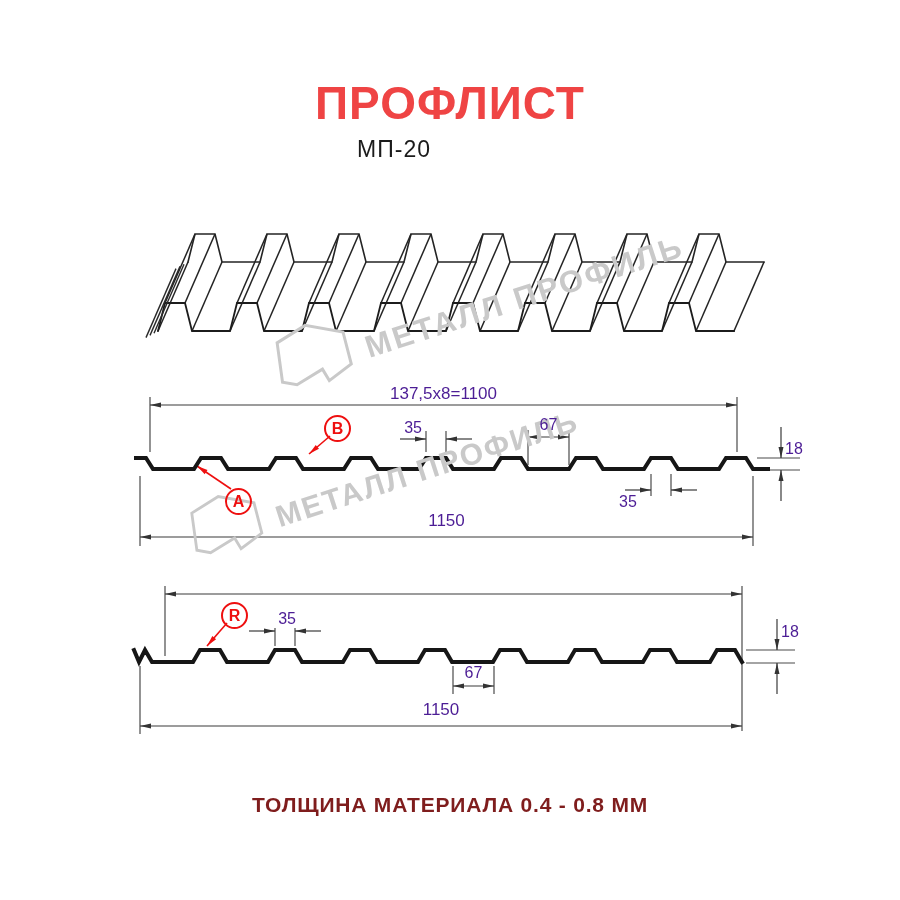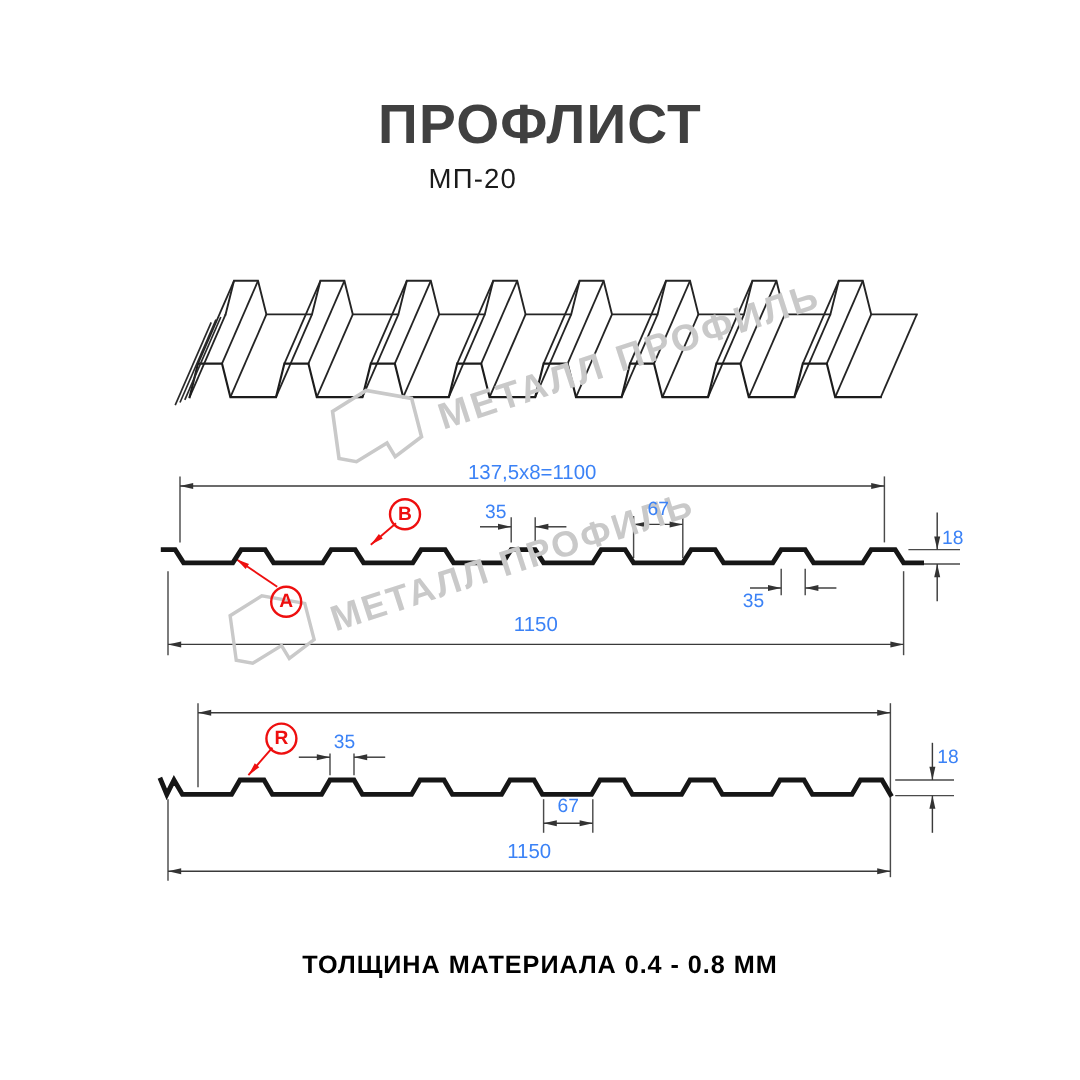--- a/index.html
+++ b/index.html
@@ -1,25 +1,25 @@
 <!DOCTYPE html>
 <html><head>
 <meta charset="utf-8">
 <style>
   html,body{margin:0;padding:0;background:#fff;}
   .canvas{position:relative;width:900px;height:900px;background:#ffffff;overflow:hidden;
           font-family:"Liberation Sans",sans-serif;color:#1a1a1a;}
   .title{position:absolute;top:76px;left:0;width:900px;text-align:center;
-         font-size:46px;font-weight:800;letter-spacing:1px;color:#404040;}
+         font-size:46px;font-weight:800;letter-spacing:1px;color:#ef4444;}
   .subtitle{position:absolute;top:136px;left:0;width:788px;text-align:center;
          font-size:23px;font-weight:500;letter-spacing:1px;color:#1b1b1b;}
   .footer{position:absolute;top:793px;left:0;width:900px;text-align:center;
-         font-size:21px;font-weight:600;letter-spacing:.8px;color:#000000;}
+         font-size:21px;font-weight:600;letter-spacing:.8px;color:#7f1d1d;}
   svg.layer{position:absolute;left:0;top:0;pointer-events:none;}
-  .dim{position:absolute;font-size:16px;color:#3b82f6;white-space:nowrap;}
+  .dim{position:absolute;font-size:16px;color:#4c1d95;white-space:nowrap;}
   .dim.big{font-size:17px;}
   .callout{position:absolute;width:23px;height:23px;border:2.5px solid #ee0f0f;border-radius:50%;
            color:#ee0f0f;font-weight:700;font-size:16px;line-height:23px;text-align:center;
            background:rgba(255,255,255,.0);}
   .wm{position:absolute;display:flex;align-items:flex-end;transform:rotate(-18deg);
       transform-origin:0 100%;color:#c9c9c9;}
   .wm .wm-text{font-size:31px;font-weight:700;letter-spacing:2.5px;white-space:nowrap;
       margin-left:12px;padding-bottom:8px;}
   .wm.small .wm-text{font-size:30px;letter-spacing:2px;}
 </style>

